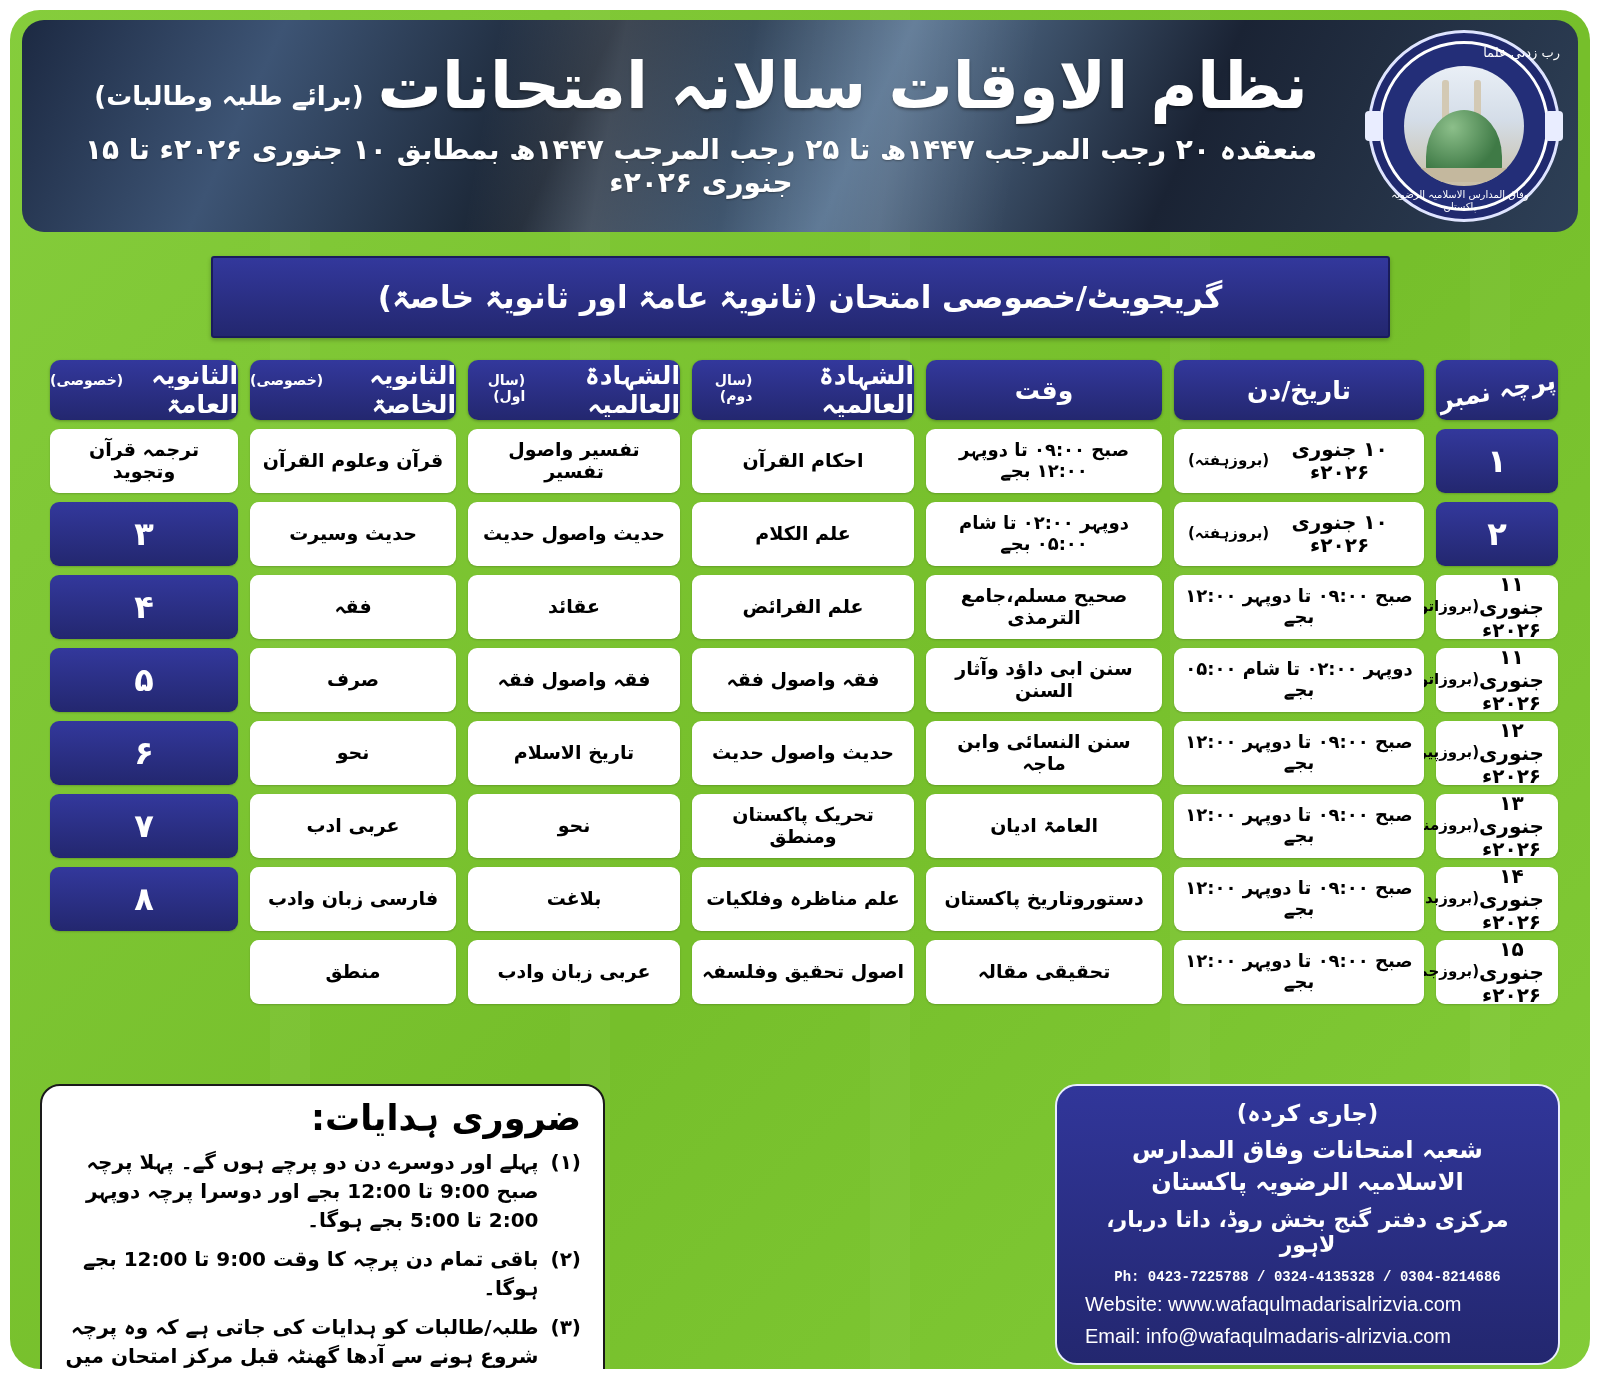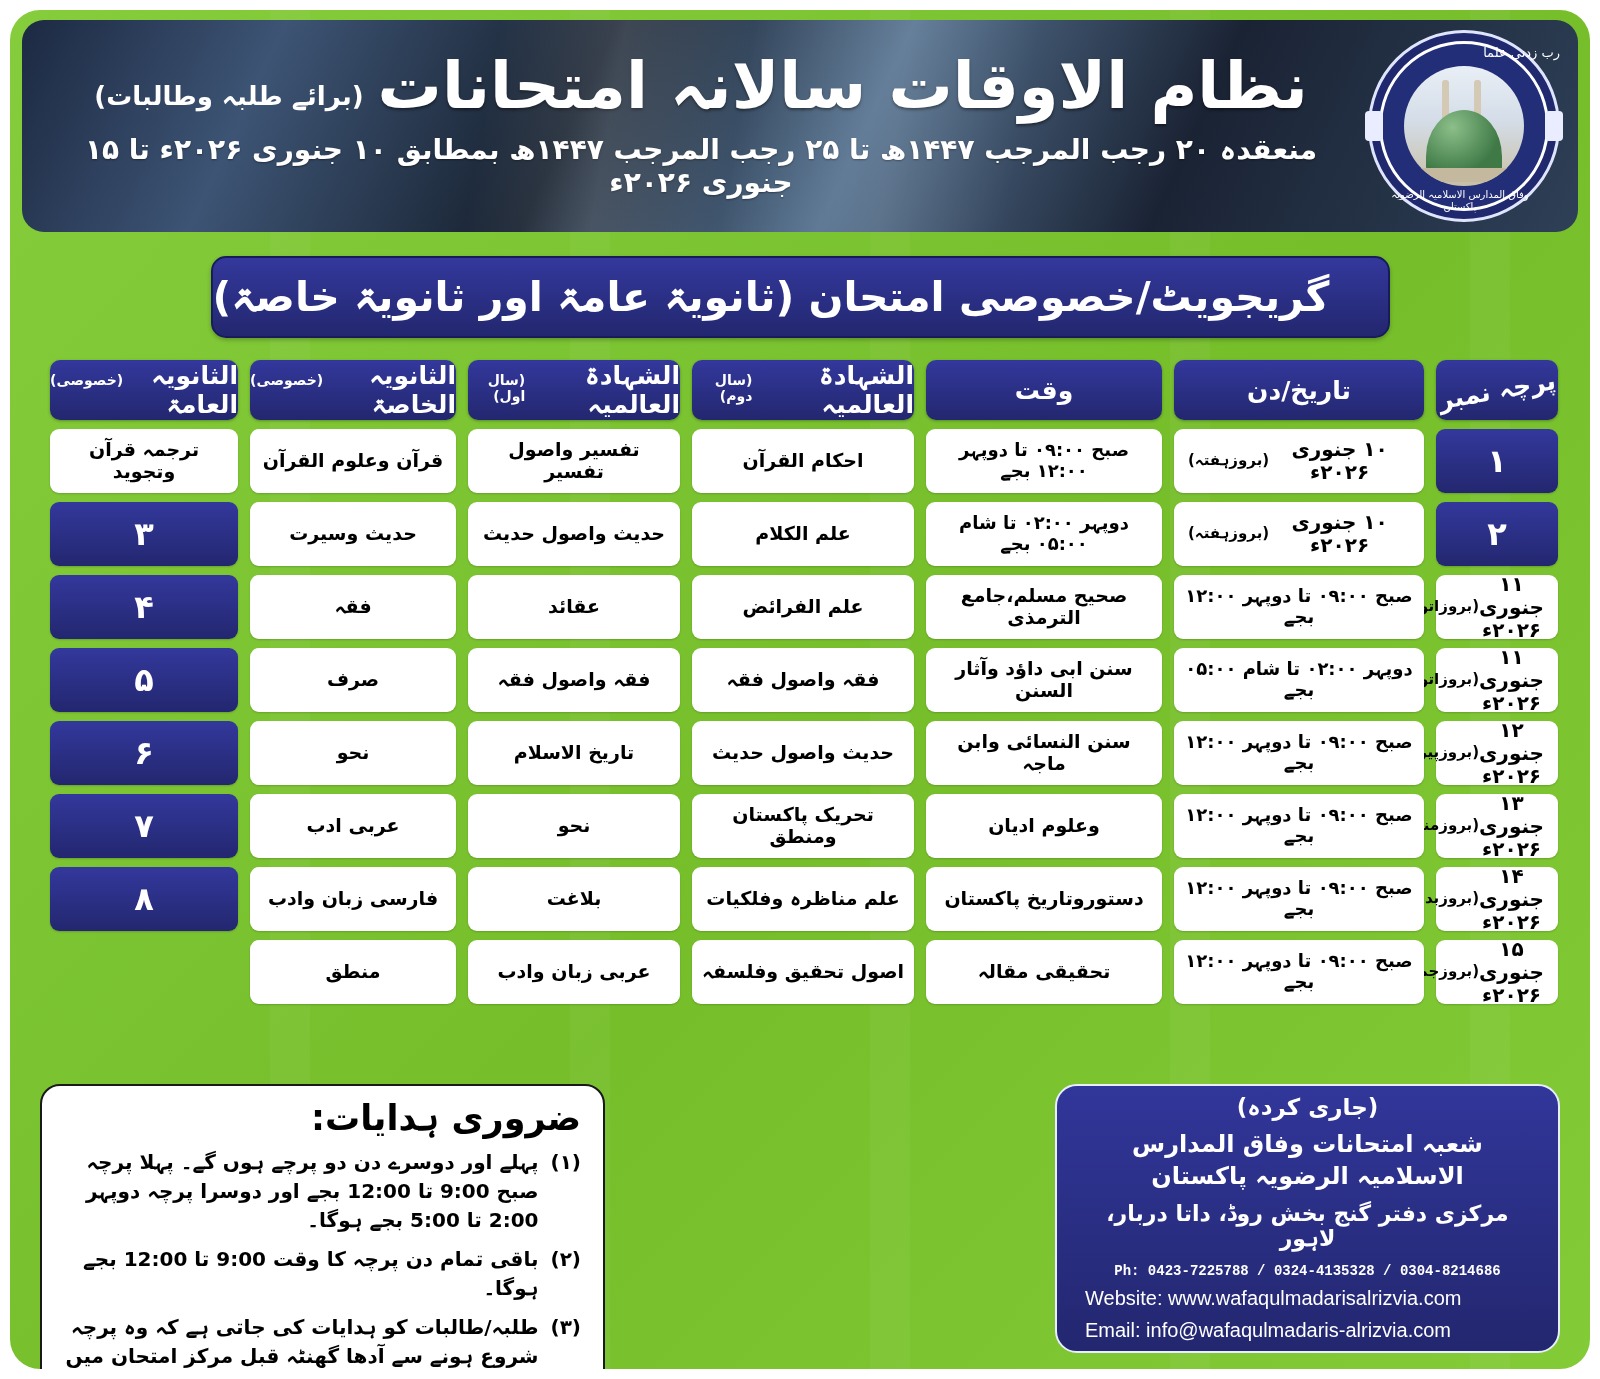--- a/index.html
+++ b/index.html
@@ -30,23 +30,23 @@
     border-radius:50% 50% 10% 10%/75% 75% 8% 8%;}
   .dome-base{position:absolute;bottom:4px;left:50%;transform:translateX(-50%);width:104px;height:14px;background:#c4b89e;}
   .logo-top-text{position:absolute;top:15px;left:4px;right:0;text-align:right;font-size:13px;color:#fff;}
   .logo-bottom-text{position:absolute;bottom:10px;left:20px;right:28px;text-align:center;font-size:10px;line-height:1.15;color:#fff;}
   .header-text{flex:1;text-align:center;padding-left:8px;}
   .title-row{display:flex;align-items:center;justify-content:center;gap:14px;}
   .main-title{font-size:64px;font-weight:bold;line-height:1.05;text-shadow:0 2px 3px rgba(0,0,0,.45);}
   .title-suffix{font-size:26px;font-weight:bold;margin-top:18px;}
   .subtitle{font-size:28px;font-weight:bold;margin-top:12px;text-shadow:0 1px 2px rgba(0,0,0,.4);}
   
-  .banner{margin:24px auto 0;width:1175px;height:78px;border-radius:15px;
+  .banner{margin:24px auto 0;width:1175px;height:78px;border-radius:3px;
     background:linear-gradient(180deg,#33389c,#23276f);border:2px solid #191c5c;
-    display:flex;align-items:center;justify-content:flex-end;color:#fff;font-size:41px;font-weight:bold;
+    display:flex;align-items:center;justify-content:center;color:#fff;font-size:31px;font-weight:bold;
     box-shadow:0 2px 4px rgba(0,0,0,.25);}
   
   .exam-table{margin:22px 32px 0;display:grid;
     grid-template-columns:122px 250px 236px 222px 212px 206px 188px;
     column-gap:12px;row-gap:9px;}
   .th{background:linear-gradient(180deg,#33389c,#23276f);border-radius:10px;height:60px;color:#fff;
     display:flex;align-items:center;justify-content:center;font-weight:bold;font-size:25px;
     box-shadow:0 1px 3px rgba(0,0,0,.3);}
   .th .rot{display:inline-block;transform:rotate(-10deg);}
   .th.subjh{gap:4px;}
@@ -56,21 +56,21 @@
     box-shadow:0 1px 2px rgba(0,0,0,.18);}
   .td.paper{background:linear-gradient(180deg,#33389c,#23276f);color:#fff;font-size:32px;}
   .td.date{justify-content:space-between;padding:2px 14px;}
   .td.date .dt{font-size:20px;}
   .td.date .dy{font-size:15px;}
   .td.time{font-size:18px;}
   
   .bottom{display:flex;justify-content:space-between;align-items:flex-start;padding:0 30px;margin-top:80px;}
   .contact-box{width:505px;min-height:248px;background:linear-gradient(180deg,#31369a,#23276f);
     border-radius:22px;border:2px solid #e9edff;color:#fff;text-align:center;
-    padding:8px 18px;box-sizing:border-box;}
+    padding:14px 18px;box-sizing:border-box;}
   .issued{font-size:23px;font-weight:bold;}
   .dept{font-size:24px;font-weight:bold;margin-top:8px;line-height:1.35;}
   .address{font-size:22px;font-weight:bold;margin-top:8px;}
   .phone{direction:ltr;font-family:Liberation Mono, monospace;font-weight:bold;font-size:14px;margin-top:12px;}
   .weblines{direction:ltr;text-align:left;padding-left:10px;font-family:"Liberation Sans",sans-serif;
     font-weight:normal;font-size:20px;margin-top:6px;line-height:1.3;}
   .instructions{width:565px;min-height:260px;background:#ffffff;border:2px solid #1a1a1a;border-radius:20px;
     padding:12px 22px 16px;box-sizing:border-box;color:#000;}
   .inst-title{font-size:35px;font-weight:bold;text-align:right;}
   .inst-item{display:flex;gap:12px;margin-top:10px;font-size:20px;font-weight:bold;line-height:1.45;}
@@ -189,21 +189,21 @@
     <div class="td subj">حدیث واصول حدیث</div>
     <div class="td subj">تاریخ الاسلام</div>
     <div class="td subj">نحو</div>
 
     <div class="td paper">۶</div>
     <div class="td date">
         <span class="dt">۱۳ جنوری ۲۰۲۶ء</span>
         <span class="dy">(بروزمنگل)</span>
       </div>
     <div class="td time">صبح ۰۹:۰۰ تا دوپہر ۱۲:۰۰ بجے</div>
-    <div class="td subj">وعلوم ادیان</div>
+    <div class="td subj">العامۃ ادیان</div>
     <div class="td subj">تحریک پاکستان ومنطق</div>
     <div class="td subj">نحو</div>
     <div class="td subj">عربی ادب</div>
 
     <div class="td paper">۷</div>
     <div class="td date">
         <span class="dt">۱۴ جنوری ۲۰۲۶ء</span>
         <span class="dy">(بروزبدھ)</span>
       </div>
     <div class="td time">صبح ۰۹:۰۰ تا دوپہر ۱۲:۰۰ بجے</div>

